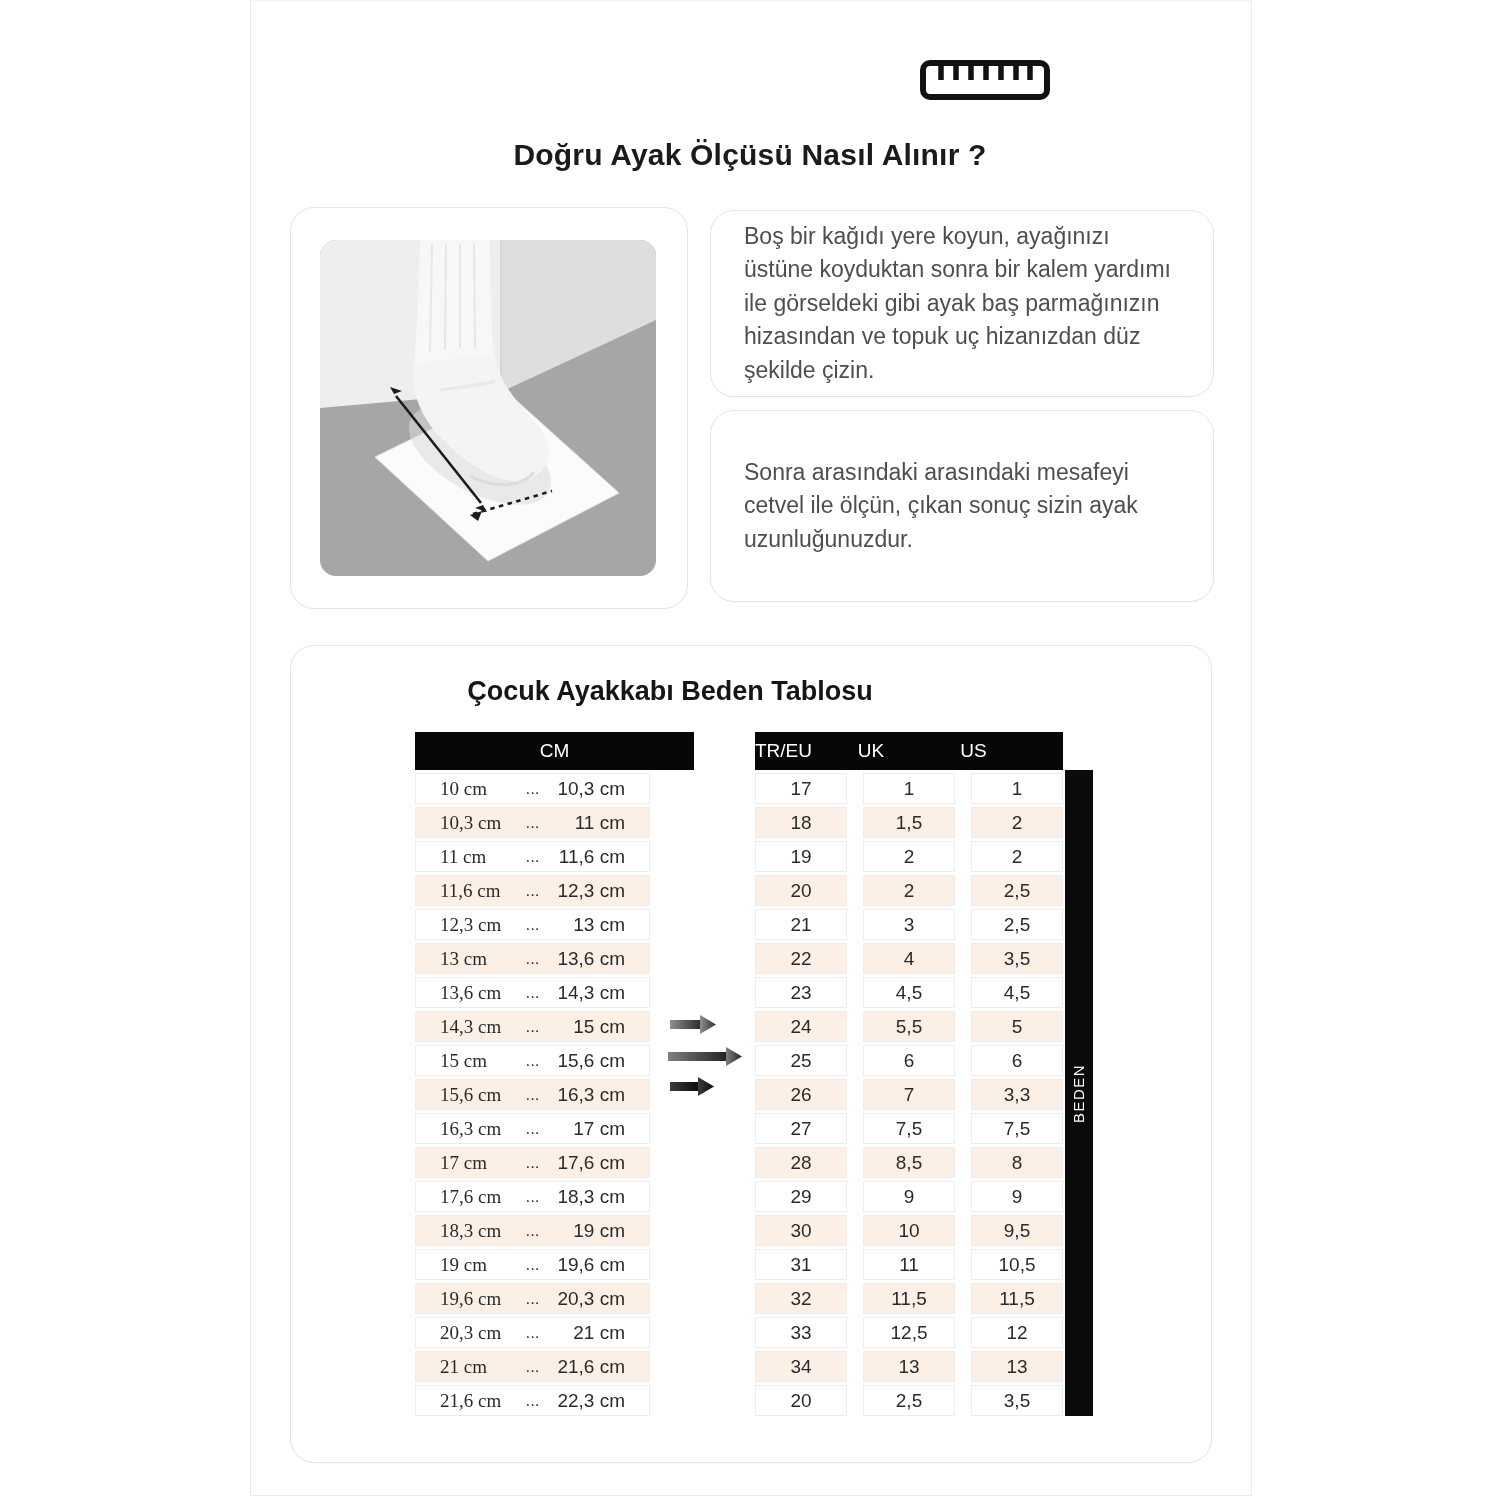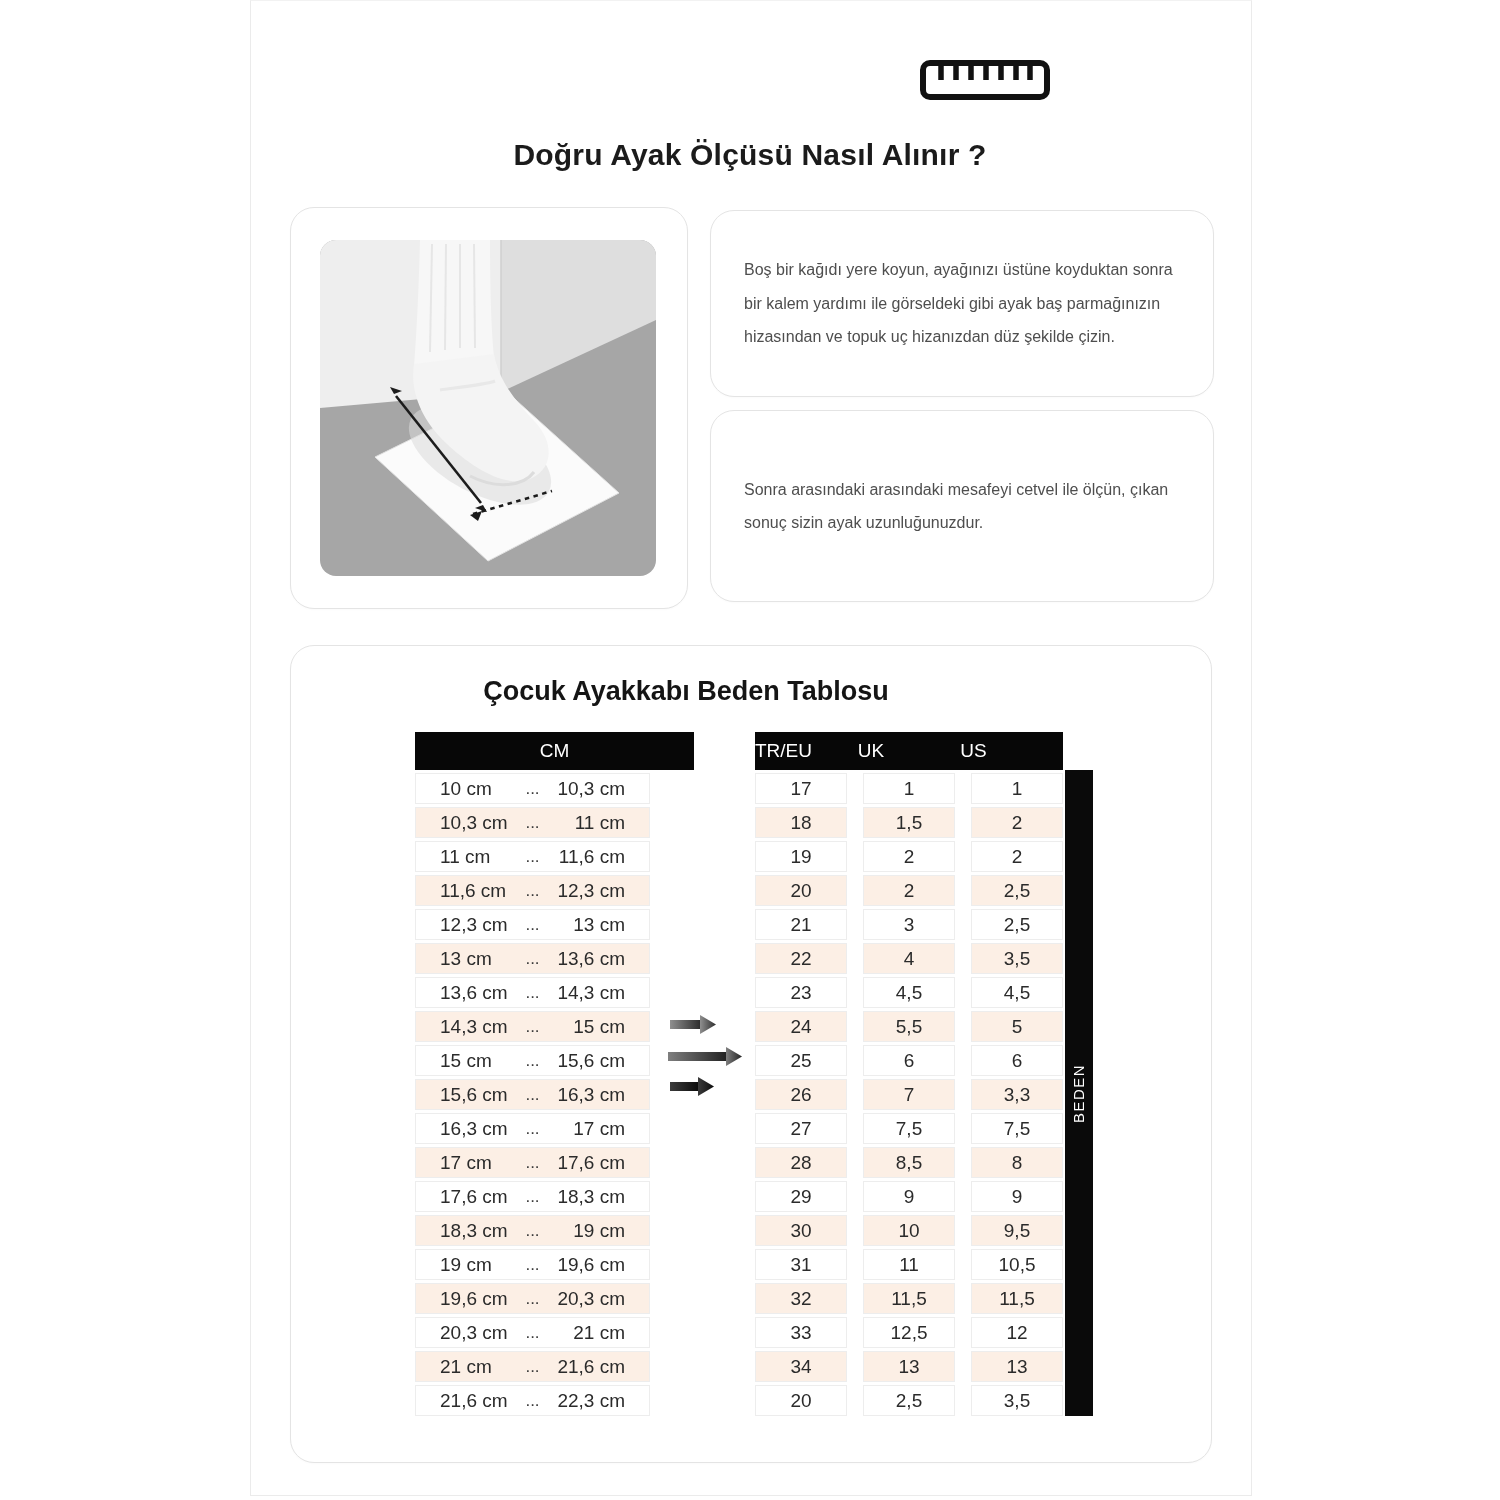--- a/index.html
+++ b/index.html
@@ -21,42 +21,42 @@
     border-radius:24px;box-shadow:0 1px 2px rgba(0,0,0,0.02);
   }
   .photo-card{left:290px;top:207px;width:396px;height:400px;}
   .photo{
     position:absolute;left:29px;top:32px;width:336px;height:336px;
     border-radius:16px;overflow:hidden;
   }
   .info-card-1{left:710px;top:210px;width:502px;height:185px;display:flex;align-items:center;}
   .info-card-2{left:710px;top:410px;width:502px;height:190px;display:flex;align-items:center;}
   .info-text{
-    padding:0 40px 0 33px;font-size:16px;line-height:33.5px;color:#4e4e4e;
+    padding:0 40px 0 33px;font-size:23px;line-height:33.5px;color:#4e4e4e;
   }
   .table-card{left:290px;top:645px;width:920px;height:816px;}
   .section-title{
-    position:absolute;left:290px;top:676px;width:792px;text-align:center;
+    position:absolute;left:274px;top:676px;width:792px;text-align:center;
     font-size:27px;font-weight:bold;color:#151515;
   }
   .table-header{
     position:absolute;height:38px;background:#070707;color:#ffffff;
     display:flex;align-items:center;font-size:19px;
   }
   .cm-header{left:415px;top:732px;width:279px;justify-content:center;}
   .size-header{left:755px;top:732px;width:308px;}
   .size-header span{flex:1;text-align:left;}
   .cm-rows{position:absolute;left:415px;top:773px;width:235px;}
   .size-rows{position:absolute;left:755px;top:773px;width:308px;}
   .t-row{height:31px;margin-bottom:3px;}
   .cm-row{
     display:flex;align-items:center;border:1px solid #ededed;
     height:29px;padding:0 24px;font-size:19px;color:#2b2b2b;background:#ffffff;
   }
-  .cm-row .lv{flex:1;text-align:left;}
+  .cm-row .lv{flex:1;text-align:left;font-family:Liberation Serif, serif;}
   .cm-row .sep{width:30px;text-align:center;color:#3a3a3a;font-size:17px;}
   .cm-row .rv{flex:1;text-align:right;}
   .size-row{display:grid;grid-template-columns:1fr 1fr 1fr;gap:16px;height:31px;}
   .size-row .cell{
     border:1px solid #ededed;background:#ffffff;display:flex;align-items:center;
     justify-content:center;font-size:19px;color:#2b2b2b;
   }
   .alt .cm-row,.alt .cell{background:#fcefe5;}
   .beden-bar{
     position:absolute;left:1065px;top:770px;width:28px;height:646px;background:#0a0a0a;

